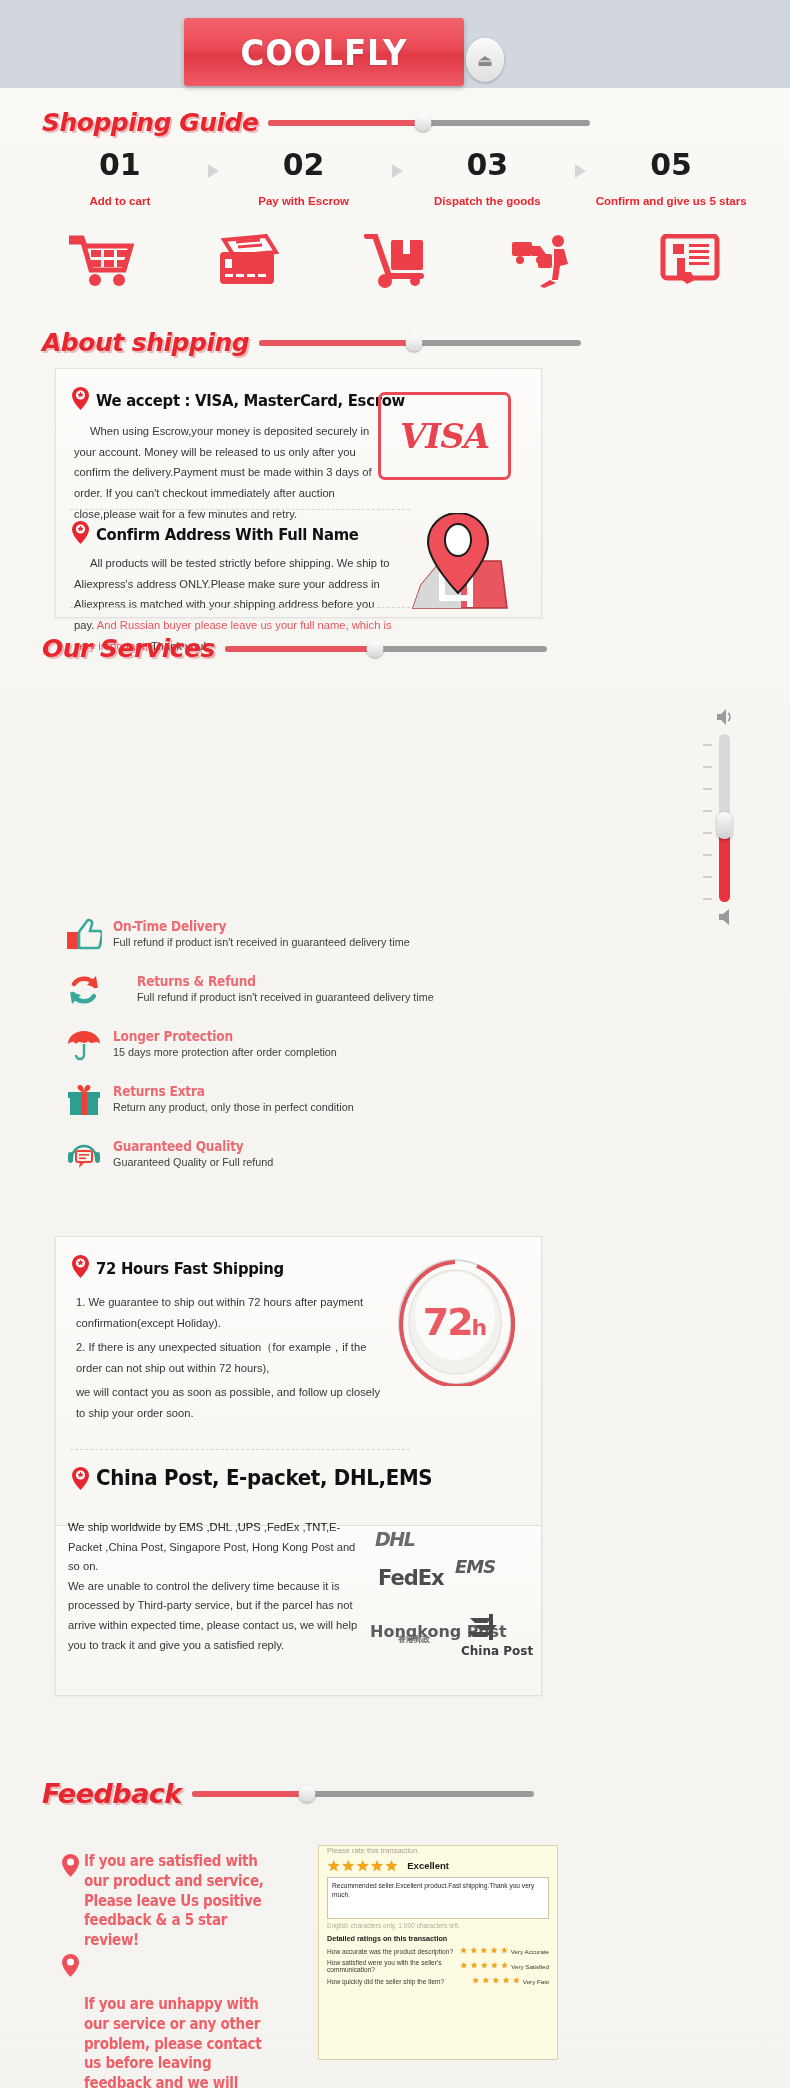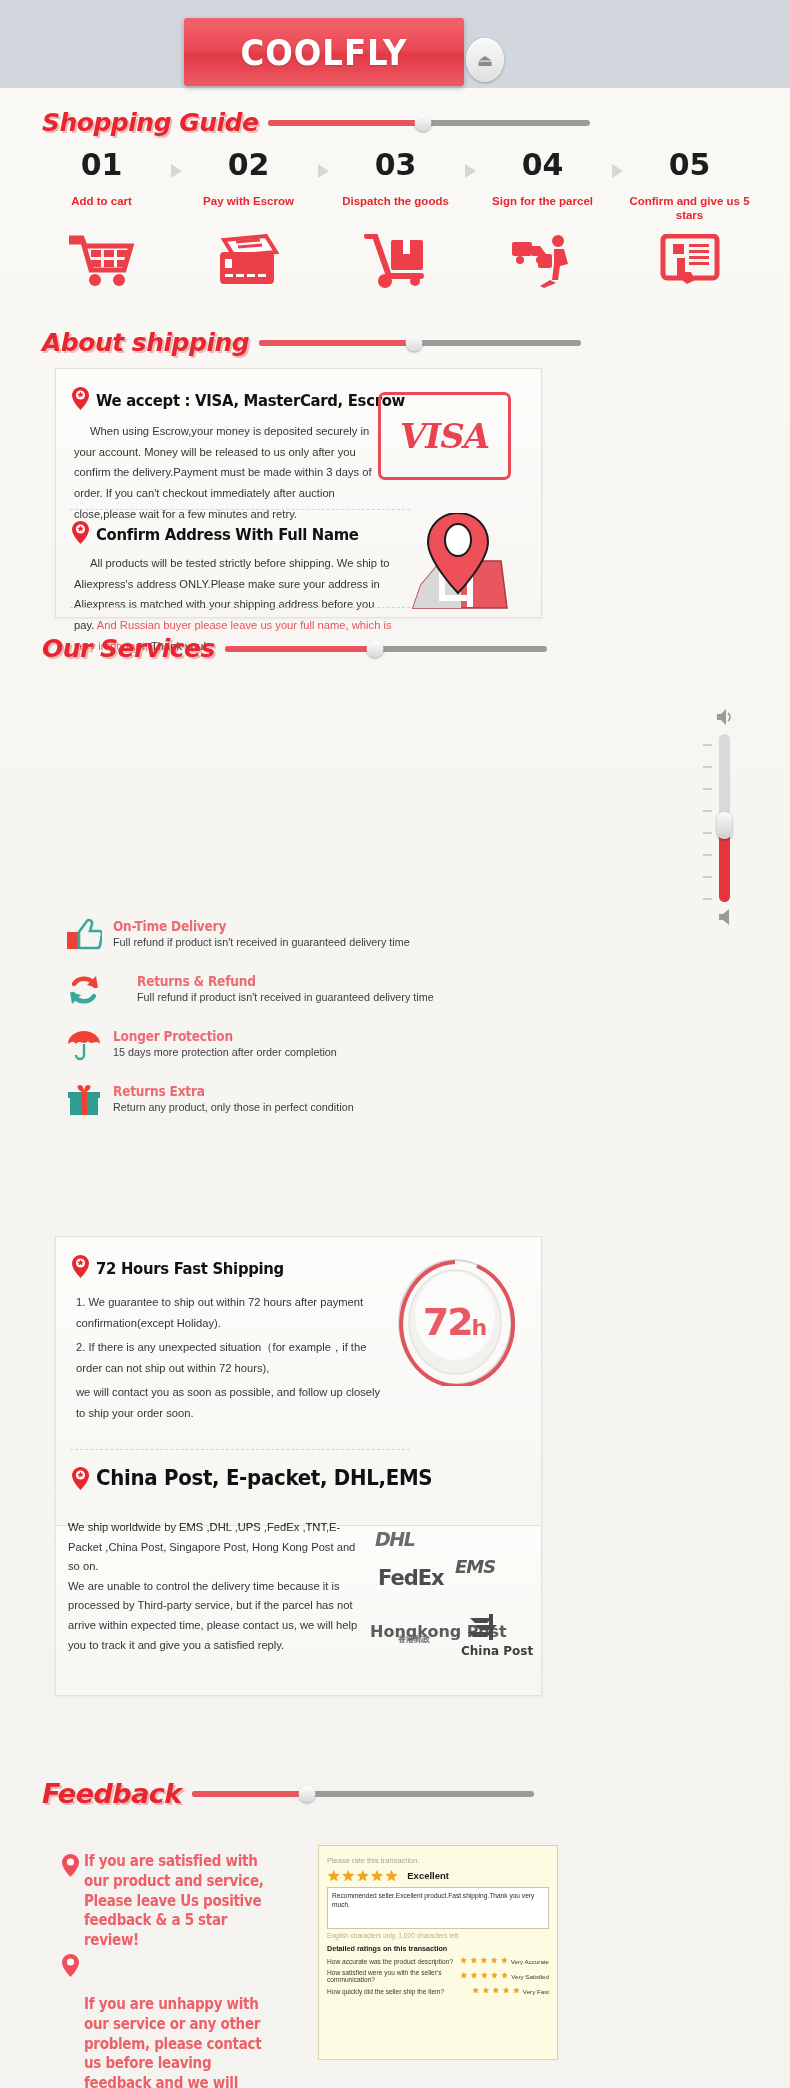--- a/index.html
+++ b/index.html
@@ -102,21 +102,21 @@
   
   .badge72 { position:absolute; width:120px; height:128px; }
 
   
   .courier { position:absolute; color:#5b5b5b; font-weight:bold; font-family:"DejaVu Sans", sans-serif; }
 
   
   .fb-line { display:flex; gap:5px; align-items:flex-start; }
   .fb-txt { color:#ee5f68; font-size:15px; font-weight:bold; line-height:1.32; font-family:"DejaVu Sans", sans-serif; font-stretch:condensed; letter-spacing:-.3px; }
   .fbwidget {
-    position:absolute; background:#fdfbe2; border:1px solid #d9d4a8; padding:10px 8px;
+    position:absolute; background:#fdfbe2; border:1px solid #d9d4a8; padding:0 8px;
   }
   .fbw-label { font-size:7.5px; color:#a9a692; margin-bottom:3px; }
   .fbw-stars { display:flex; align-items:center; gap:1px; }
   .star { color:#f7a416; font-size:15px; line-height:1; text-shadow:0 0 1px #d1820a; }
   .star.sm { font-size:8px; }
   .fbw-excellent { font-size:9.5px; font-weight:bold; color:#1a1a1a; margin-left:8px; }
   .fbw-textarea {
     background:#fff; border:1px solid #c9c6ad; height:42px; margin-top:4px; padding:3px 4px;
     font-size:6.6px; color:#2a2a2a; line-height:1.4;
   }
@@ -157,25 +157,20 @@
       <div class="arrow"></div>
     </div>
     <div class="step">
       <div class="step-num">02</div>
       <div class="step-lbl">Pay with Escrow</div>
       <div class="arrow"></div>
     </div>
     <div class="step">
       <div class="step-num">03</div>
       <div class="step-lbl">Dispatch the goods</div>
-      <div class="arrow"></div>
-    </div>
-    <div class="step">
-      <div class="step-num">04</div>
-      <div class="step-lbl">Sign for the parcel</div>
       <div class="arrow"></div>
     </div>
     <div class="step">
       <div class="step-num">05</div>
       <div class="step-lbl">Confirm and give us 5 stars</div>
 
     </div>
   </div>
 
   <div class="icon-row">
@@ -352,20 +347,35 @@
       <rect x="15" y="9" width="6" height="23" fill="#ef4136"></rect>
       <path d="M18 9 C12 9 9 2 14 2 C18 2 18 9 18 9z" fill="#ef4136"></path>
       <path d="M18 9 C24 9 27 2 22 2 C18 2 18 9 18 9z" fill="#ef4136"></path>
     </svg>
     <div>
       <div class="svc-title">Returns Extra</div>
       <div class="svc-desc">Return any product, only those in perfect condition</div>
     </div>
   </div>
 
+  <div class="svc" style="top:1138px; left:66px; width:420px;">
+    <svg class="svc-ico" viewBox="0 0 36 34">
+      <path d="M6 20 A12 12 0 0 1 30 20" fill="none" stroke="#2f9e91" stroke-width="2.4"></path>
+      <rect x="2" y="14" width="5" height="11" rx="2.4" fill="#2f9e91"></rect>
+      <rect x="29" y="14" width="5" height="11" rx="2.4" fill="#2f9e91"></rect>
+      <rect x="10" y="13" width="16" height="11" rx="2" fill="none" stroke="#ef4136" stroke-width="2"></rect>
+      <path d="M14 24 L13 30 L19 24 Z" fill="#ef4136"></path>
+      <rect x="13" y="16" width="10" height="1.6" fill="#ef4136"></rect>
+      <rect x="13" y="19.5" width="7" height="1.6" fill="#ef4136"></rect>
+    </svg>
+    <div>
+      <div class="svc-title">Guaranteed Quality</div>
+      <div class="svc-desc">Guaranteed Quality or Full refund</div>
+    </div>
+  </div>
 
   <div class="vol" style="top:708px; left:625px; width:120px; height:230px;">
     <svg style="position:absolute; left:90px; top:0;" width="20" height="18" viewBox="0 0 20 18">
       <path d="M2 6h4l5-5v16l-5-5H2z" fill="#9a9a9a"></path>
       <path d="M13 5a5 5 0 0 1 0 8" fill="none" stroke="#9a9a9a" stroke-width="1.6"></path>
     </svg>
     <div class="vol-track" style="left:94px; top:26px; height:168px;"></div>
     <div class="vol-fill" style="left:94px; top:115px; height:79px;"></div>
     <div class="vol-knob" style="left:92px; top:104px;"></div>
     <div class="vol-tick" style="left:78px; top:36px;"></div>

